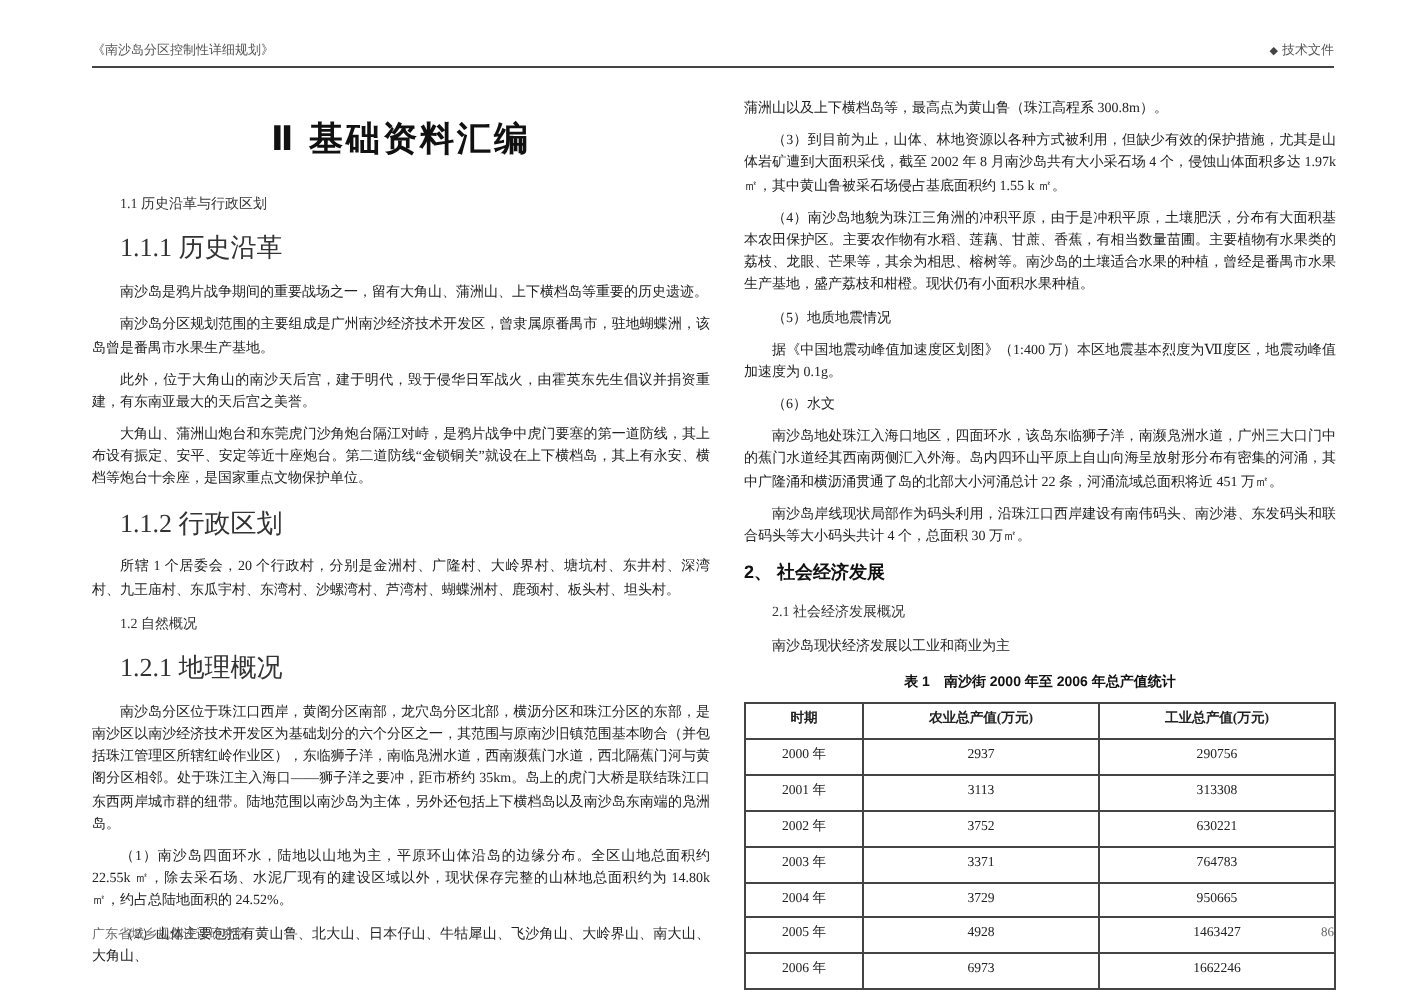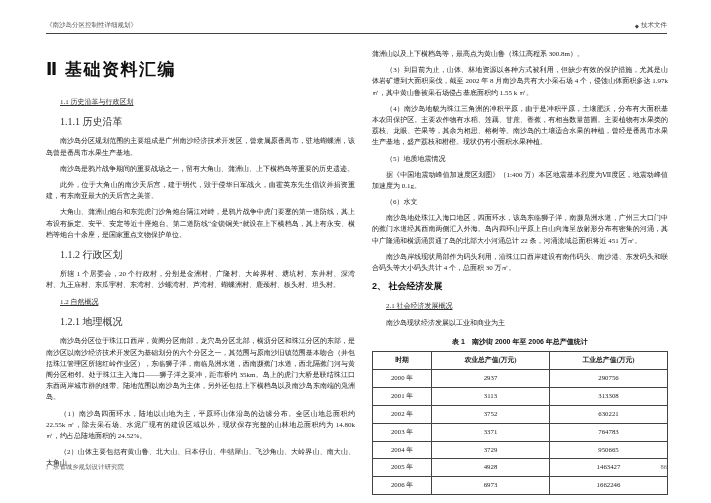--- a/index.html
+++ b/index.html
@@ -21,27 +21,28 @@
     display:flex;justify-content:space-between;font-size:6.5px;color:#666;
   }
   
   .col{position:absolute;font-size:7px;line-height:1.6;}
   .col-l{left:46px;top:52px;width:309px;}
   .col-r{left:372px;top:49px;width:296px;}
   h1.doc-title{
     font-family:"Liberation Sans","DejaVu Sans",sans-serif;
     font-size:17px;font-weight:bold;color:#111;letter-spacing:1.5px;
     margin:4px 0 14px 0;
+    text-align:center;
   }
   .h-num{
     font-family:"Liberation Sans","DejaVu Sans",sans-serif;
     font-weight:bold;font-size:8.5px;color:#111;margin:6px 0 7px 0;
   }
-  .h-sub{font-size:7px;color:#333;margin:6px 0 6px 14px;text-decoration:underline;}
-  .h-sub2{font-size:10px;color:#333;margin:6px 0 6px 14px;}
+  .h-sub{font-size:7px;color:#333;margin:6px 0 6px 14px;}
+  .h-sub2{font-size:13px;color:#333;margin:6px 0 6px 14px;}
   p.body{margin:0 0 5px 0;text-align:justify;text-indent:2em;color:#222;}
   p.cont{text-indent:0;}
   
   .tbl-caption{
     font-family:"Liberation Sans","DejaVu Sans",sans-serif;
     font-weight:bold;font-size:7px;text-align:center;margin:7px 0 4px 0;color:#111;
   }
   table.stat{width:100%;border-collapse:collapse;font-size:6.8px;table-layout:fixed;}
   table.stat th,table.stat td{
     border:1px solid #444;padding:3px 2px;text-align:center;color:#222;
@@ -64,22 +65,22 @@
       <span>技术文件</span>
     </span>
   </div>
 
   <div class="col col-l">
     <h1 class="doc-title">Ⅱ 基础资料汇编</h1>
 
     <div class="h-sub">1.1 历史沿革与行政区划</div>
     <div class="h-sub2">1.1.1 历史沿革</div>
 
+    <p class="body">南沙岛是鸦片战争期间的重要战场之一，留有大角山、蒲洲山、上下横档岛等重要的历史遗迹。</p>
     <p class="body">南沙岛分区规划范围的主要组成是广州南沙经济技术开发区，曾隶属原番禺市，驻地蝴蝶洲，该岛曾是番禺市水果生产基地。</p>
-    <p class="body">南沙岛是鸦片战争期间的重要战场之一，留有大角山、蒲洲山、上下横档岛等重要的历史遗迹。</p>
     <p class="body">此外，位于大角山的南沙天后宫，建于明代，毁于侵华日军战火，由霍英东先生倡议并捐资重建，有东南亚最大的天后宫之美誉。</p>
     <p class="body">大角山、蒲洲山炮台和东莞虎门沙角炮台隔江对峙，是鸦片战争中虎门要塞的第一道防线，其上布设有振定、安平、安定等近十座炮台。第二道防线“金锁铜关”就设在上下横档岛，其上有永安、横档等炮台十余座，是国家重点文物保护单位。</p>
 
     <div class="h-sub2">1.1.2 行政区划</div>
     <p class="body">所辖 1 个居委会，20 个行政村，分别是金洲村、广隆村、大岭界村、塘坑村、东井村、深湾村、九王庙村、东瓜宇村、东湾村、沙螺湾村、芦湾村、蝴蝶洲村、鹿颈村、板头村、坦头村。</p>
 
     <div class="h-sub">1.2 自然概况</div>
     <div class="h-sub2">1.2.1 地理概况</div>
     <p class="body">南沙岛分区位于珠江口西岸，黄阁分区南部，龙穴岛分区北部，横沥分区和珠江分区的东部，是南沙区以南沙经济技术开发区为基础划分的六个分区之一，其范围与原南沙旧镇范围基本吻合（并包括珠江管理区所辖红岭作业区），东临狮子洋，南临凫洲水道，西南濒蕉门水道，西北隔蕉门河与黄阁分区相邻。处于珠江主入海口——狮子洋之要冲，距市桥约 35km。岛上的虎门大桥是联结珠江口东西两岸城市群的纽带。陆地范围以南沙岛为主体，另外还包括上下横档岛以及南沙岛东南端的凫洲岛。</p>
 

